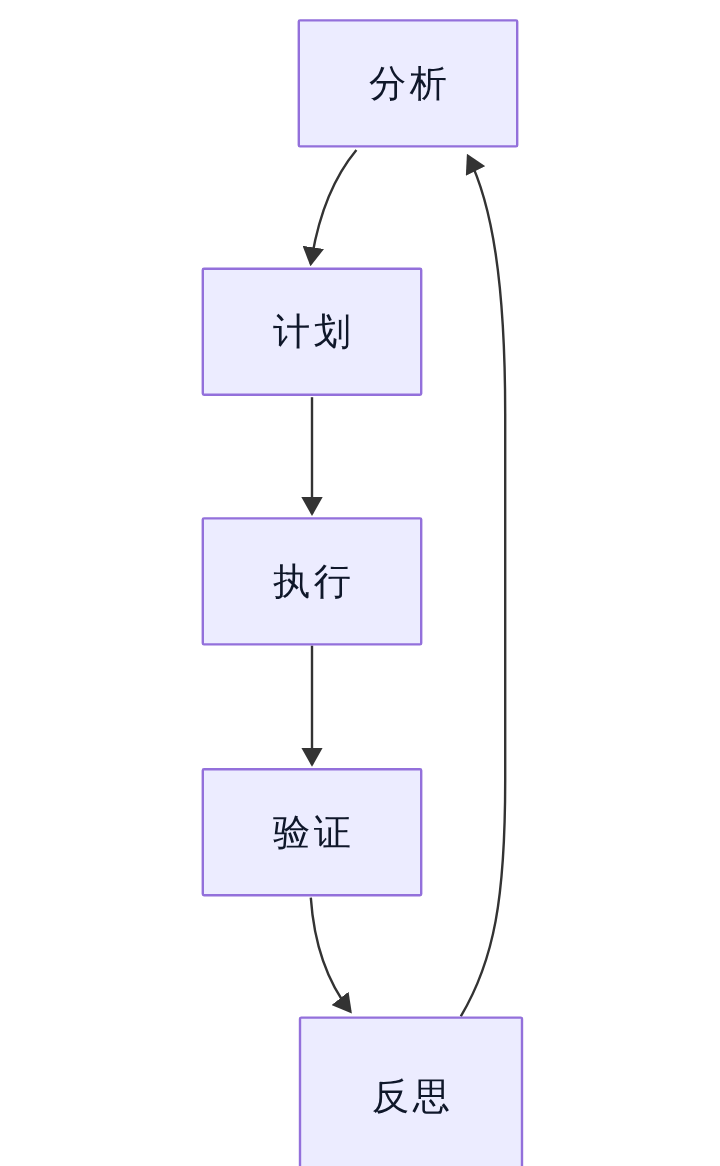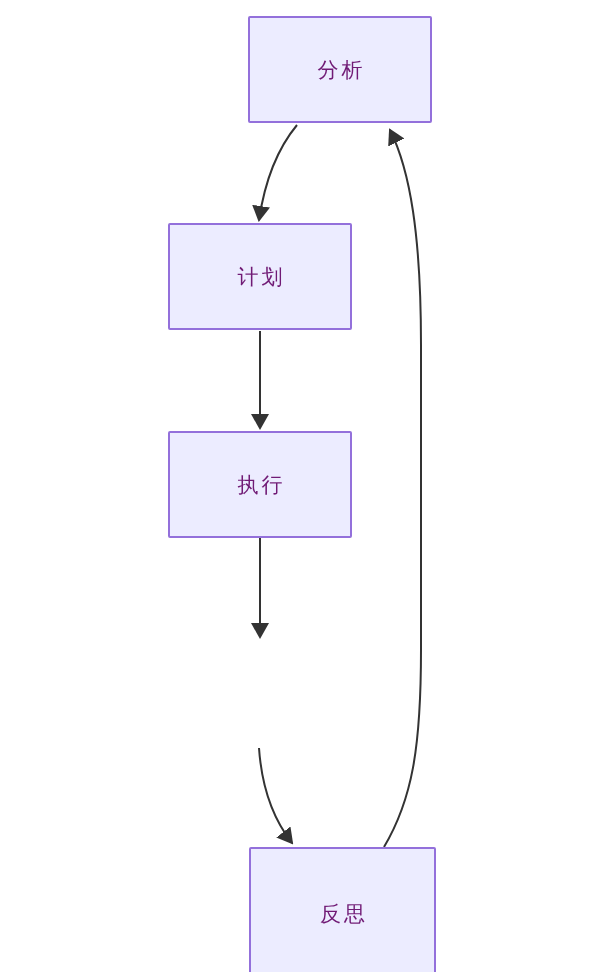--- a/index.html
+++ b/index.html
@@ -33,23 +33,23 @@
     height: 107px;
     background: #ECECFF;
     border: 2px solid #9370DB;
     border-radius: 2px;
     box-sizing: border-box;
     display: flex;
     align-items: center;
     justify-content: center;
   }
   .node-label {
-    font-size: 21px;
+    font-size: 31px;
     font-weight: 400;
-    color: #701a75;
+    color: #0f172a;
     letter-spacing: 3px;
     text-indent: 3px; 
     white-space: nowrap;
   }
   #node-analysis { left: 248px; top: 16px;  }
   #node-plan     { left: 168px; top: 223px; }
   #node-execute  { left: 168px; top: 431px; }
   #node-verify   { left: 168px; top: 640px; }
   #node-reflect  { left: 249px; top: 847px; width: 187px; height: 133px; }
 </style>
@@ -77,18 +77,21 @@
   </div>
 
   <div class="node" id="node-plan">
     <span class="node-label">计划</span>
   </div>
 
   <div class="node" id="node-execute">
     <span class="node-label">执行</span>
   </div>
 
+  <div class="node" id="node-verify">
+    <span class="node-label">验证</span>
+  </div>
 
   <div class="node" id="node-reflect">
     <span class="node-label">反思</span>
   </div>
 
 </div>
 
 </body></html>

